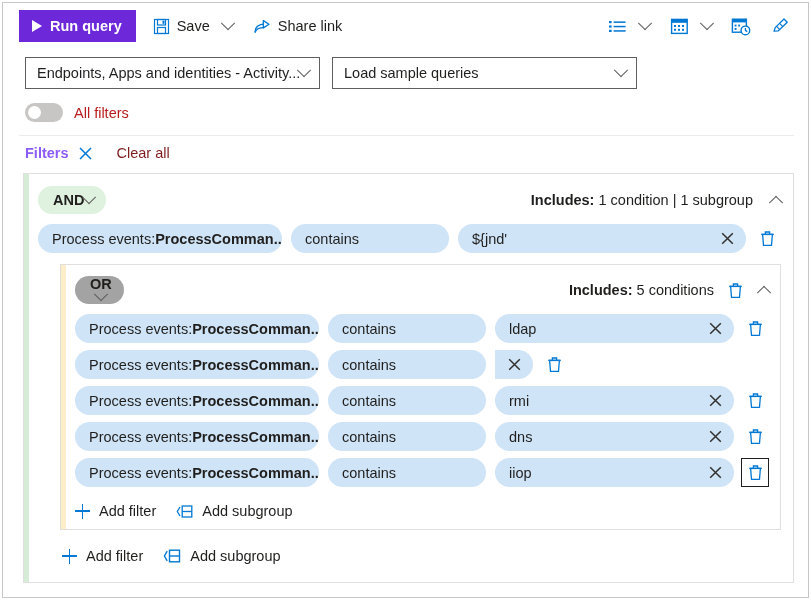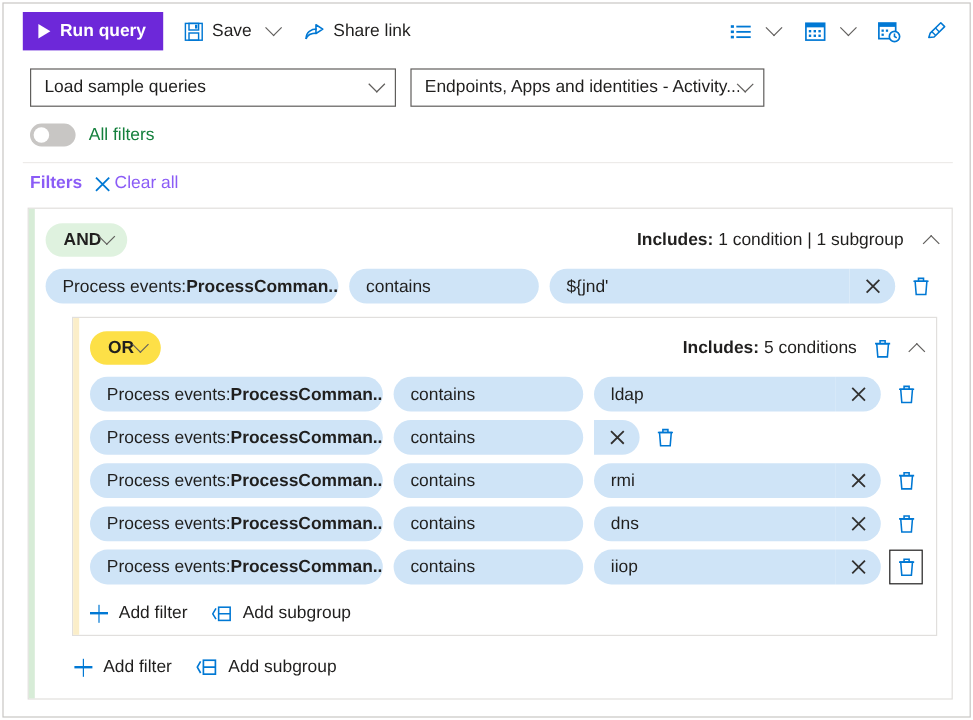--- a/index.html
+++ b/index.html
@@ -144,38 +144,38 @@
     cursor: pointer;
     flex: none;
   }
   .toggle .knob {
     position: absolute;
     left: 3px; top: 3px;
     width: 13px; height: 13px;
     border-radius: 50%;
     background: #ffffff;
   }
-  .allfilters-label { color: #15803d; font-size: 14.5px; }
+  .allfilters-label { color: #b91c1c; font-size: 14.5px; }
 
   .hr {
     margin: 13px 14px 0 16px;
     border-top: 1px solid #edebe9;
   }
 
   
   .filters-head {
     display: flex;
     align-items: center;
     gap: 9px;
     padding: 9px 0 0 22px;
   }
   .filters-title { font-weight: bold; font-size: 14.5px; color: #8b5cf6; }
   .clear-all {
-    display: flex; align-items: center; gap: 3px;
-    cursor: pointer; font-size: 14.5px; color: #8b5cf6;
+    display: flex; align-items: center; gap: 24px;
+    cursor: pointer; font-size: 14.5px; color: #7f1d1d;
   }
 
   
   .group-card {
     margin: 12px 14px 0 20px;
     border: 1px solid #e1dfdd;
     background: #ffffff;
     box-sizing: border-box;
   }
   .accent {
@@ -391,26 +391,26 @@
             <path d="M3 14.2 L4.2 10.6 L13 2 L16.2 5.2 L7.4 13.8 Z" fill="none" stroke="#0078d4" stroke-width="1.3" stroke-linejoin="round"></path>
             <path d="M5.6 9.4 L8.8 12.6" fill="none" stroke="#0078d4" stroke-width="1.1"></path>
             <path d="M8.6 6.4 L11.8 9.6" fill="none" stroke="#0078d4" stroke-width="1.1"></path>
           </svg>
         </span>
       </div>
     </div>
   </div>
 
   <div class="selectors">
+    <div class="dropdown" id="scope-dropdown">
+      <span class="dd-label">Endpoints, Apps and identities - Activity...</span>
+      <span class="chev"></span>
+    </div>
     <div class="dropdown" id="samples-dropdown">
       <span class="dd-label">Load sample queries</span>
-      <span class="chev"></span>
-    </div>
-    <div class="dropdown" id="scope-dropdown">
-      <span class="dd-label">Endpoints, Apps and identities - Activity...</span>
       <span class="chev"></span>
     </div>
   </div>
 
   <div class="allfilters-row">
     <div class="toggle">
       <div class="knob"></div>
     </div>
     <span class="allfilters-label">All filters</span>
   </div>
@@ -468,21 +468,21 @@
               </svg>
             </div>
           </div>
         </div>
 
       <div class="subgroup">
         <div class="group-body">
           <div class="accent" id="or-accent" style="background: rgb(251, 238, 201);"></div>
 
           <div class="grp-header">
-            <div class="op-pill" id="or-pill" style="background: #fde047;">
+            <div class="op-pill" id="or-pill" style="background: #a3a3a3; flex-direction: column;">
               <span>OR</span>
               <span class="chev"></span>
             </div>
             <div class="grp-meta">
               <span>
                 <b>Includes:</b>
                 <span>5 conditions</span>
               </span>
               <span class="ico">
                 <svg width="15" height="17" viewBox="0 0 15 17">

